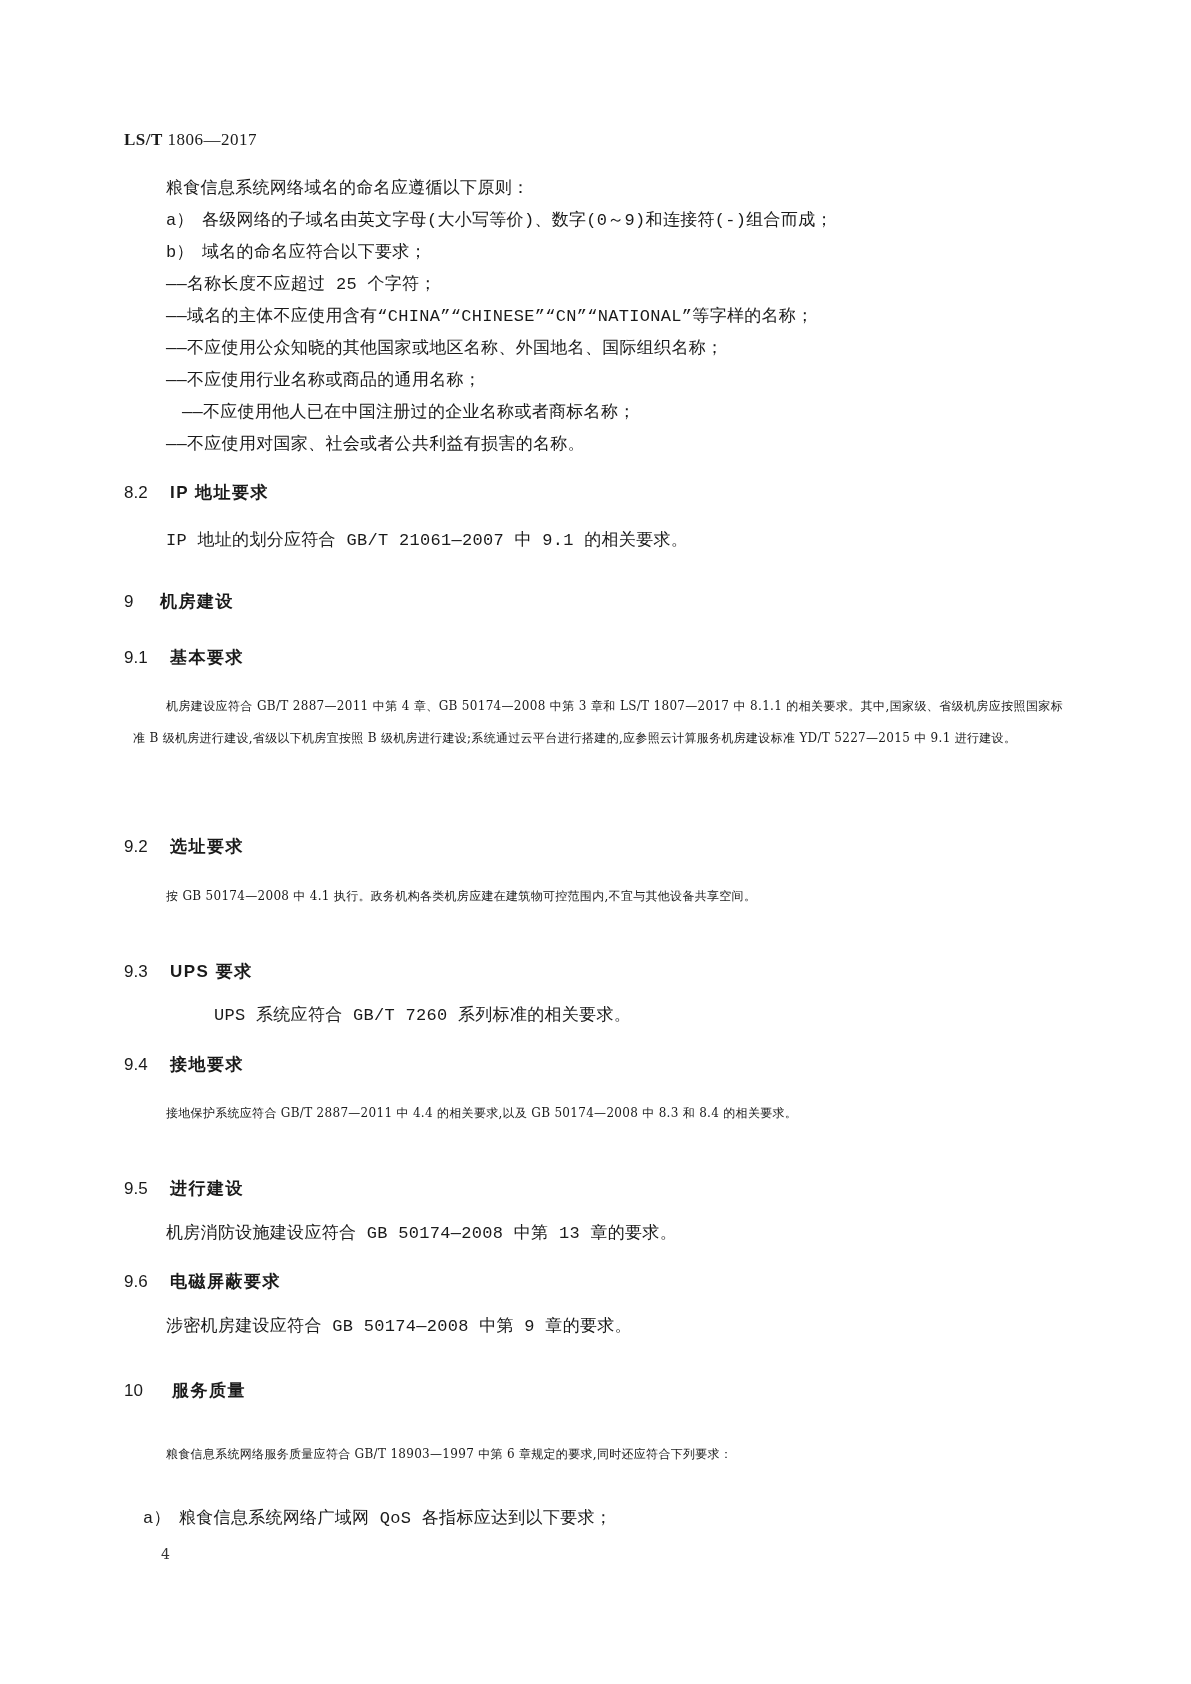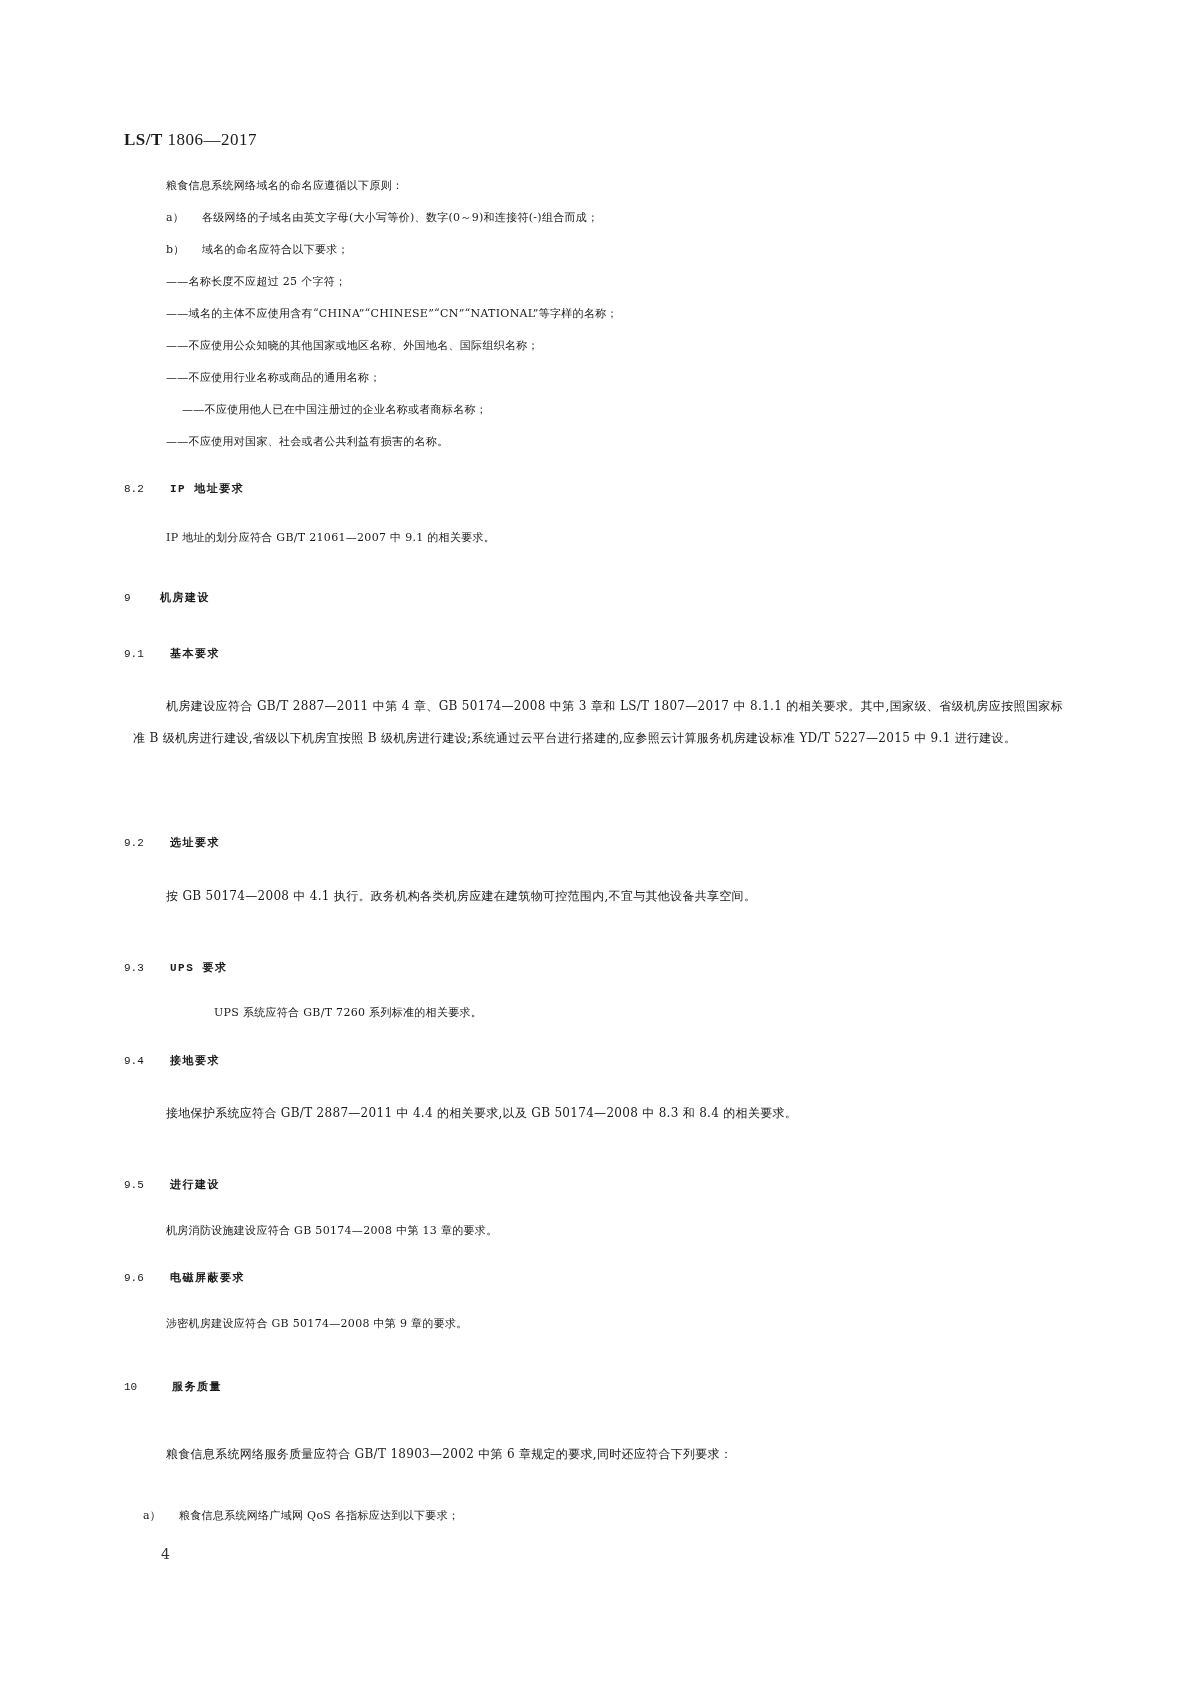--- a/index.html
+++ b/index.html
@@ -19,27 +19,28 @@
     .header {
       left: 124px; top: 124px;
       font-family: Liberation Serif, serif;
       font-size: 17px;
       font-weight: normal;
       letter-spacing: 0.5px;
       margin-top: 6px;
     }
     .header .bold { font-weight: bold; }
     .body {
-      font-size: 11px;
+      font-size: 17px;
       letter-spacing: 0.3px;
       line-height: 1;
+      font-family: Liberation Mono, monospace;
     }
     .heading {
-      font-family: Liberation Mono, monospace;
-      font-size: 11px;
+      font-family: Liberation Sans, sans-serif;
+      font-size: 17px;
       line-height: 1;
     }
     .heading .num { display: inline-block; width: 46px; font-weight: normal; }
     .heading .num.wide { width: 36px; }
     .heading .num.ten { width: 48px; }
     .heading .title { font-weight: bold; letter-spacing: 1.5px; }
     .para {
       position: absolute;
       left: 133px;
       width: 930px;
@@ -115,18 +116,18 @@
 <div class="abs body" style="left:166px; top:1225px;">机房消防设施建设应符合 GB 50174—2008 中第 13 章的要求。</div>
 
 <div class="abs heading" style="left:124px; top:1273px;">
   <span class="num">9.6</span><span class="title">电磁屏蔽要求</span>
 </div>
 <div class="abs body" style="left:166px; top:1318px;">涉密机房建设应符合 GB 50174—2008 中第 9 章的要求。</div>
 
 <div class="abs heading" style="left:124px; top:1382px;">
   <span class="num ten">10</span><span class="title">服务质量</span>
 </div>
-<div class="para" style="top:1438px;">粮食信息系统网络服务质量应符合 GB/T 18903—2002 中第 6 章规定的要求,同时还应符合下列要求：</div>
+<div class="para" style="top:1438px;">粮食信息系统网络服务质量应符合 GB/T 18903—1997 中第 6 章规定的要求,同时还应符合下列要求：</div>
 <div class="abs body" style="left:143px; top:1510px;">
   <span style="display:inline-block;width:36px;">a）</span><span>粮食信息系统网络广域网 QoS 各指标应达到以下要求；</span>
 </div>
 
 <div class="abs page-num">4</div>
 
 </body></html>

